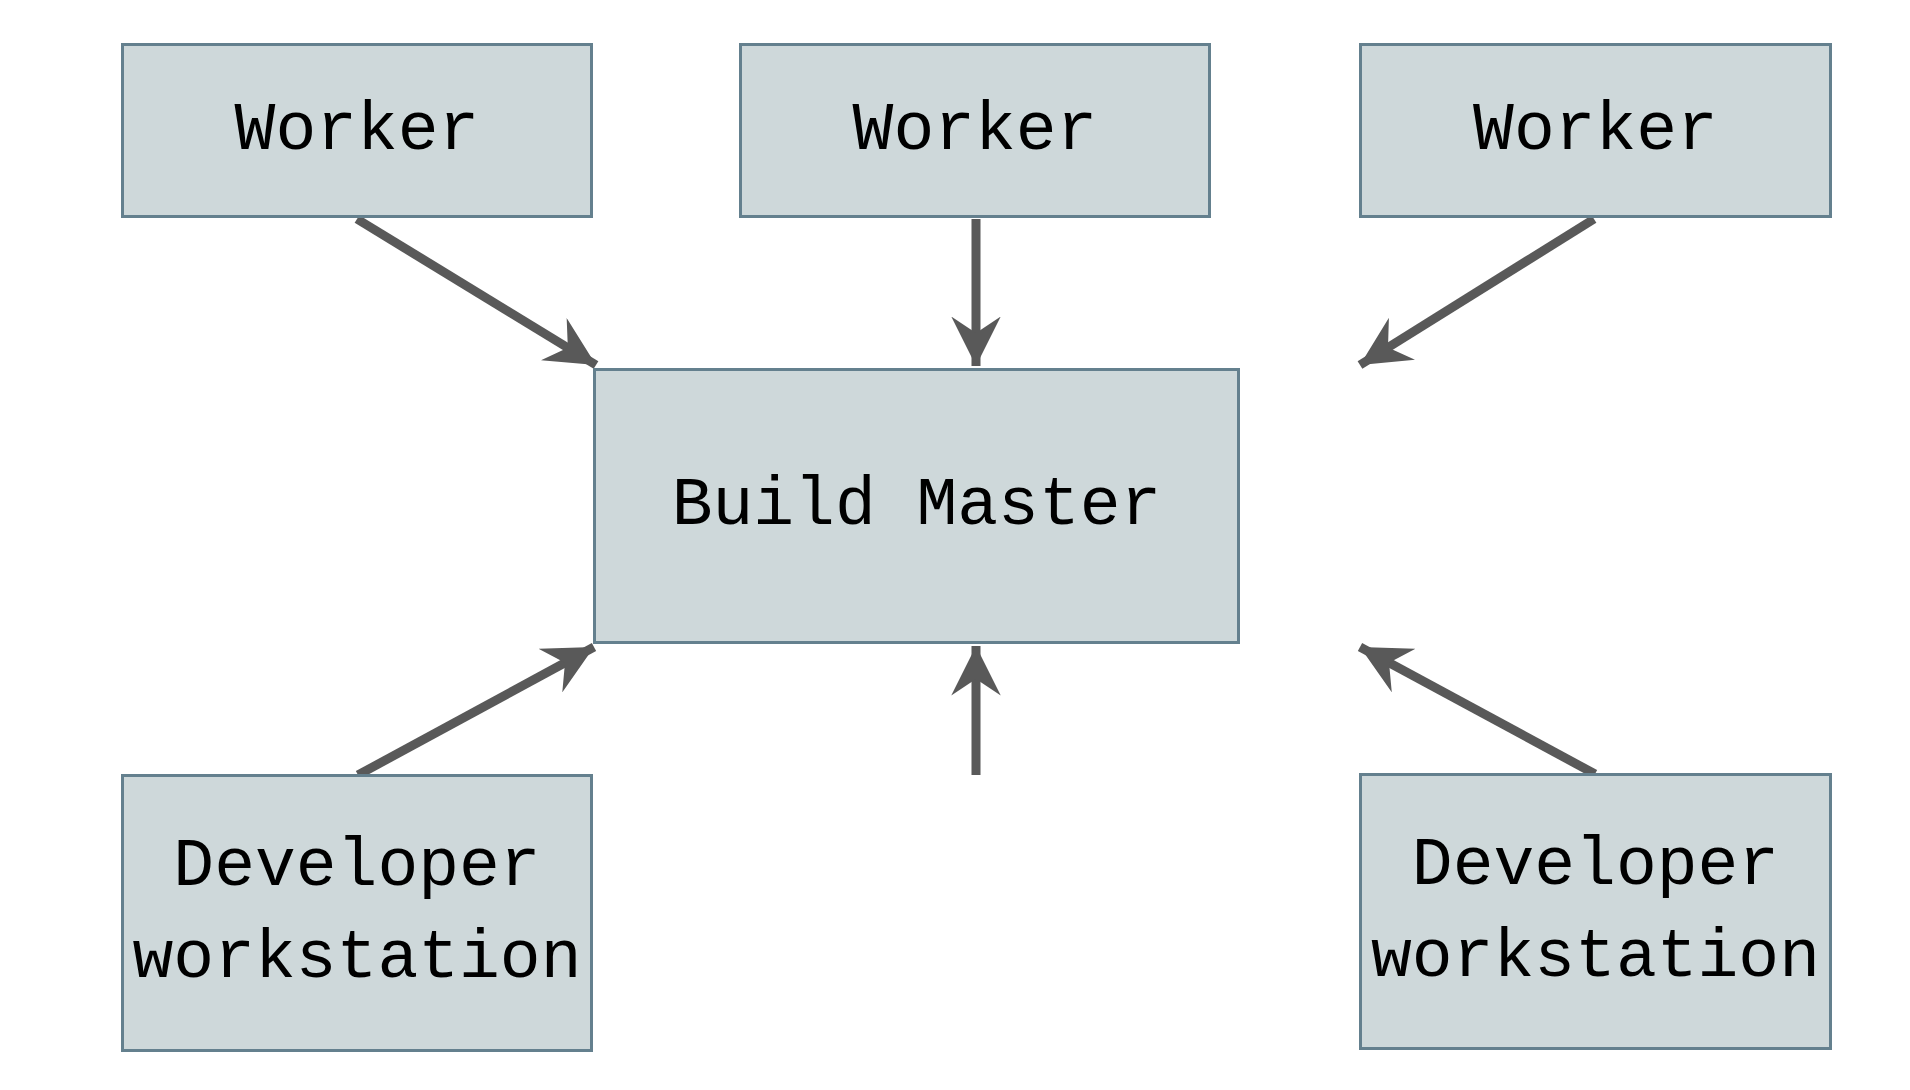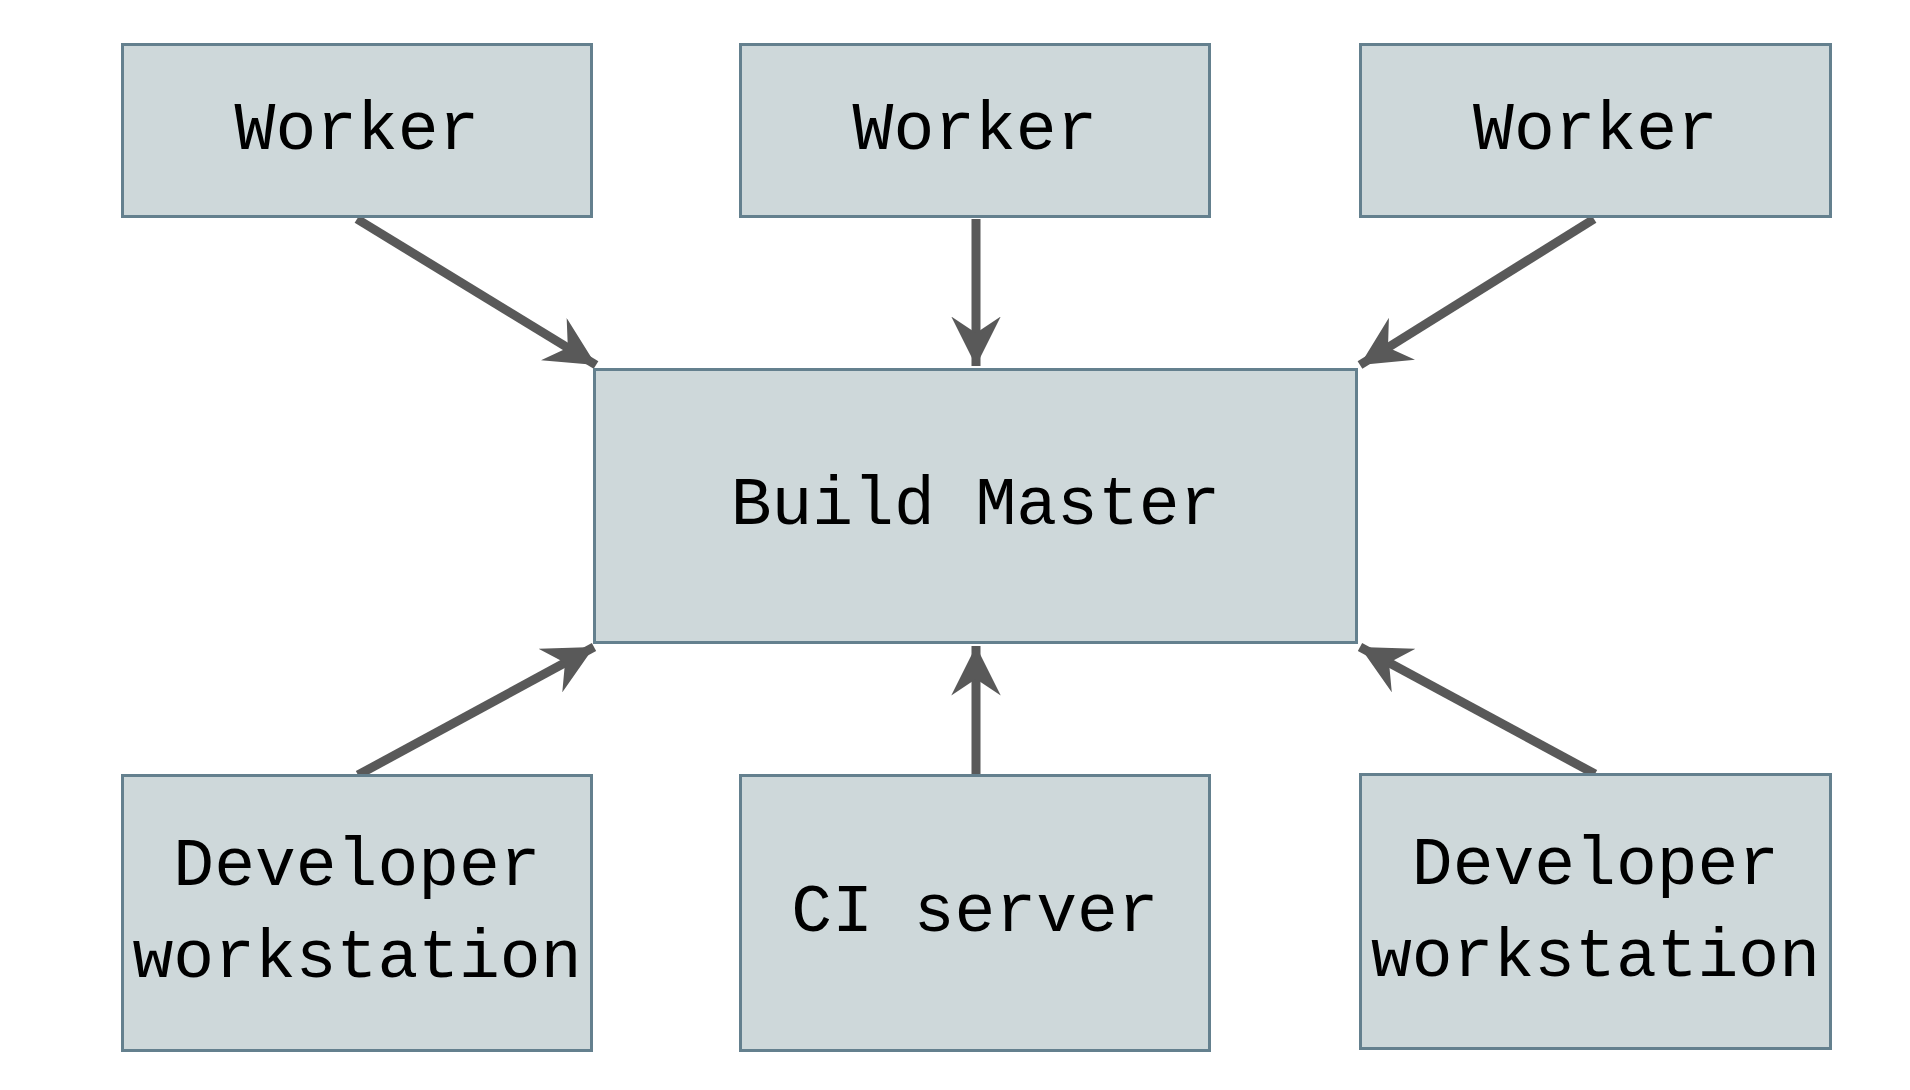--- a/index.html
+++ b/index.html
@@ -31,21 +31,21 @@
     background:var(--node-fill);
     border:3px solid var(--node-border);
     color:var(--text-color);
     font-size:68px;
     line-height:1.35;
     padding:0 8px;
   }
   #node-worker-1{left:121px;top:43px;width:472px;height:175px;}
   #node-worker-2{left:739px;top:43px;width:472px;height:175px;}
   #node-worker-3{left:1359px;top:43px;width:473px;height:175px;}
-  #node-build-master{left:593px;top:368px;width:765px;height:276px;}
+  #node-build-master{left:593px;top:368px;width:647px;height:276px;}
   #node-dev-left{left:121px;top:774px;width:472px;height:278px;}
   #node-ci{left:739px;top:774px;width:472px;height:278px;}
   #node-dev-right{left:1359px;top:773px;width:473px;height:277px;}
   .node-label{display:block;max-width:460px;font-family:Liberation Mono, monospace;}
   #node-build-master .node-label{max-width:740px;}
 </style>
 </head>
 <body>
 
 <div class="canvas">
@@ -77,21 +77,18 @@
   </div>
 
   <div class="node" id="node-build-master">
     <span class="node-label">Build Master</span>
   </div>
 
   <div class="node" id="node-dev-left">
     <span class="node-label">Developer workstation</span>
   </div>
 
-  <div class="node" id="node-ci">
-    <span class="node-label">CI server</span>
-  </div>
 
   <div class="node" id="node-dev-right">
     <span class="node-label">Developer workstation</span>
   </div>
 
 </div>
 
 </body></html>

